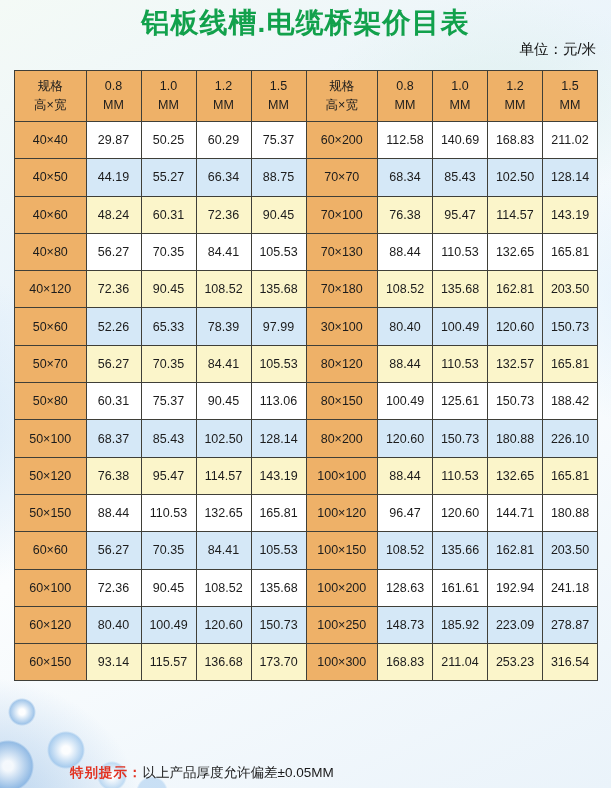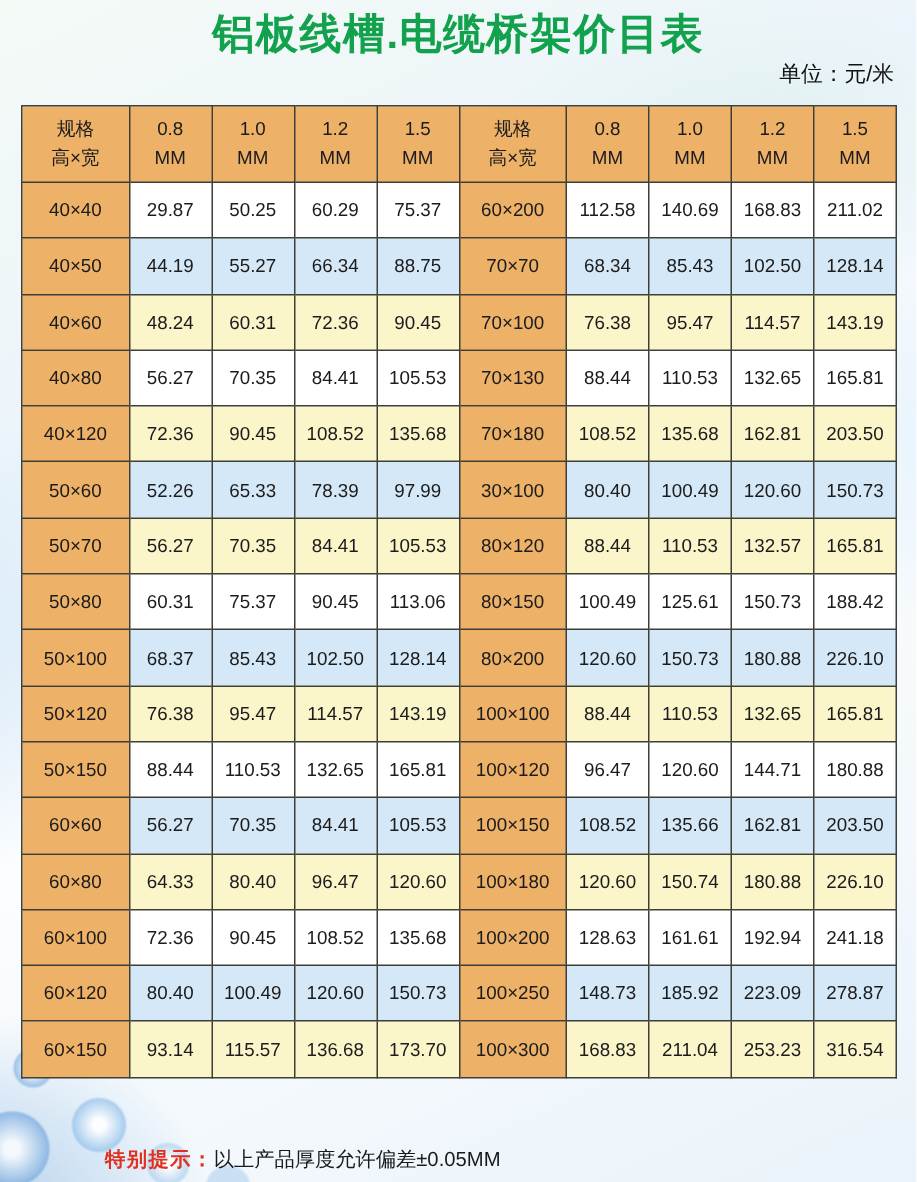--- a/index.html
+++ b/index.html
@@ -264,32 +264,20 @@
           <td class="val">56.27</td>
           <td class="val">70.35</td>
           <td class="val">84.41</td>
           <td class="val">105.53</td>
           <td class="spec">100×150</td>
           <td class="val">108.52</td>
           <td class="val">135.66</td>
           <td class="val">162.81</td>
           <td class="val">203.50</td>
         </tr>
-        <tr class="r2">
-          <td class="spec">60×80</td>
-          <td class="val">64.33</td>
-          <td class="val">80.40</td>
-          <td class="val">96.47</td>
-          <td class="val">120.60</td>
-          <td class="spec">100×180</td>
-          <td class="val">120.60</td>
-          <td class="val">150.74</td>
-          <td class="val">180.88</td>
-          <td class="val">226.10</td>
-        </tr>
         <tr class="r0">
           <td class="spec">60×100</td>
           <td class="val">72.36</td>
           <td class="val">90.45</td>
           <td class="val">108.52</td>
           <td class="val">135.68</td>
           <td class="spec">100×200</td>
           <td class="val">128.63</td>
           <td class="val">161.61</td>
           <td class="val">192.94</td>

